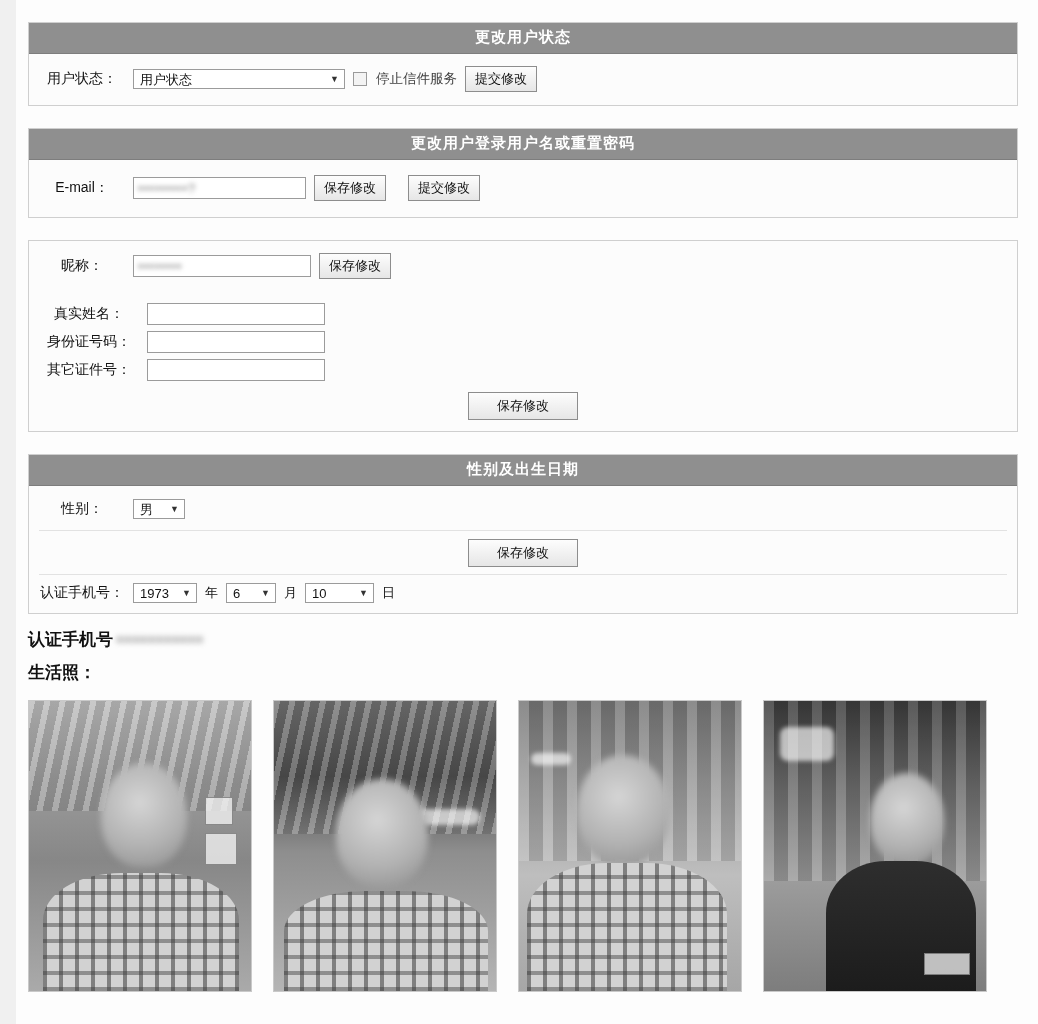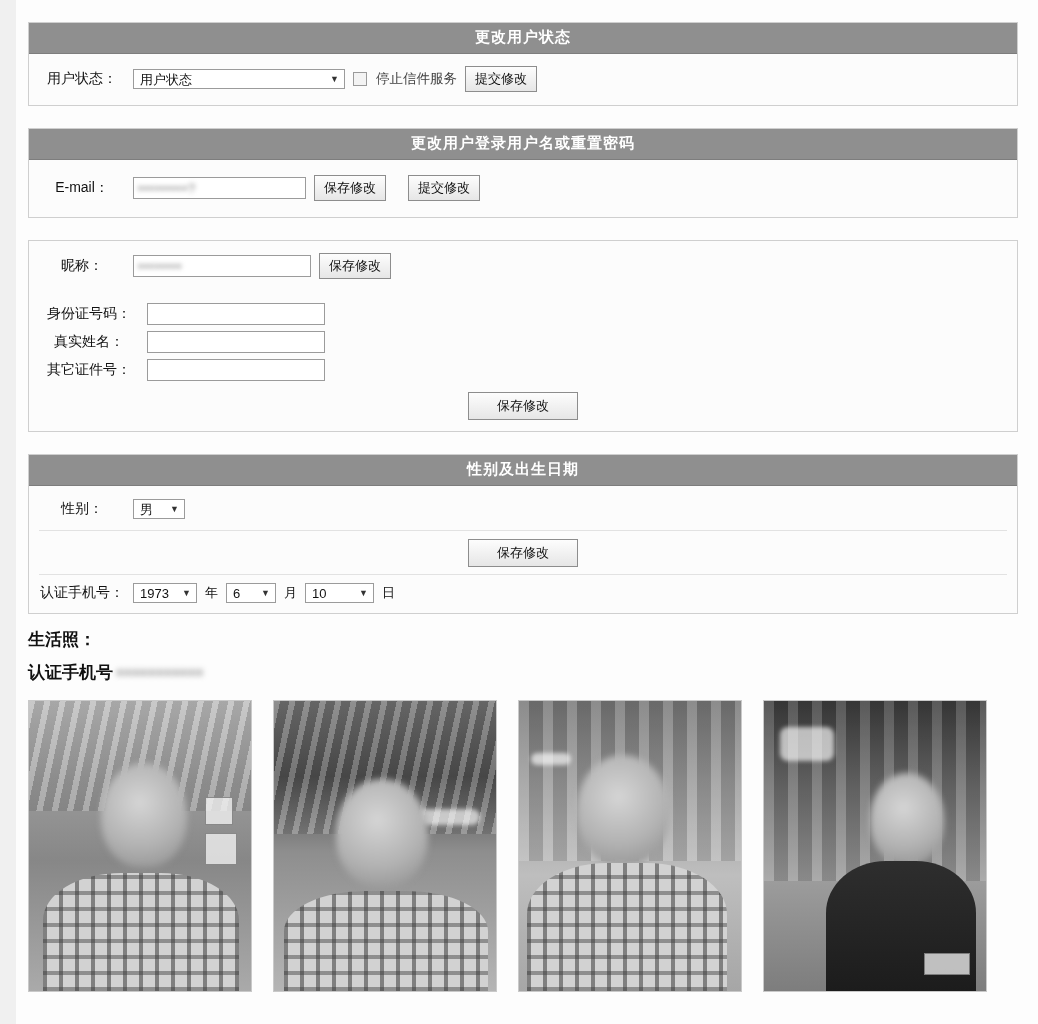--- a/index.html
+++ b/index.html
@@ -289,27 +289,27 @@
         <span class="lbl w86">昵称：</span>
         <span class="textbox w180">
           <span class="blurtext">••••••••</span>
         </span>
         <button class="btn">保存修改</button>
       </div>
     </div>
 
     <div class="panel-body" style="padding-top:8px;padding-bottom:4px;">
       <div class="row">
-        <span class="lbl w110">身份证号码：</span>
+        <span class="lbl w110">真实姓名：</span>
         <span class="textbox w180">
           <span></span>
         </span>
       </div>
       <div class="row">
-        <span class="lbl w110">真实姓名：</span>
+        <span class="lbl w110">身份证号码：</span>
         <span class="textbox w180">
           <span></span>
         </span>
       </div>
       <div class="row">
         <span class="lbl w110">其它证件号：</span>
         <span class="textbox w180">
           <span></span>
         </span>
       </div>
@@ -352,25 +352,25 @@
           <span>10</span>
           <span class="arrow">▼</span>
         </span>
         <span class="unit">日</span>
       </div>
     </div>
   </div>
 
   <div class="lower">
     <div class="lower-line">
-      <span>生活照：</span>
-    </div>
-    <div class="lower-line">
       <span>认证手机号</span>
       <span class="blurphone">•••••••••••</span>
+    </div>
+    <div class="lower-line">
+      <span>生活照：</span>
     </div>
   </div>
 
   <div class="photos">
 
     <div class="photo ph1">
       <div class="ceil"></div>
       <div class="frame-sq" style="right:18px;top:96px;width:26px;height:26px;"></div>
       <div class="frame-sq" style="right:14px;top:132px;width:30px;height:30px;"></div>
       <div class="head" style="left:72px;top:62px;width:86px;height:104px;"></div>

